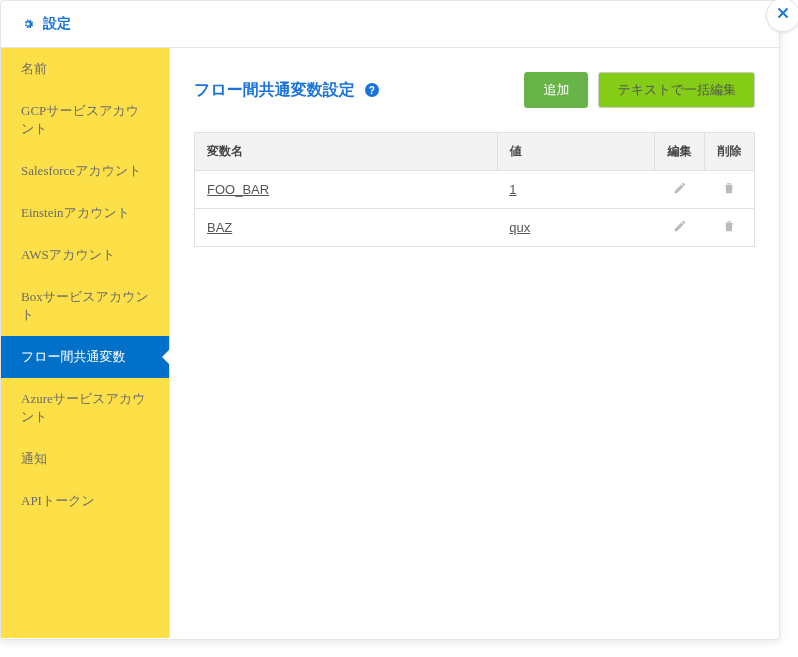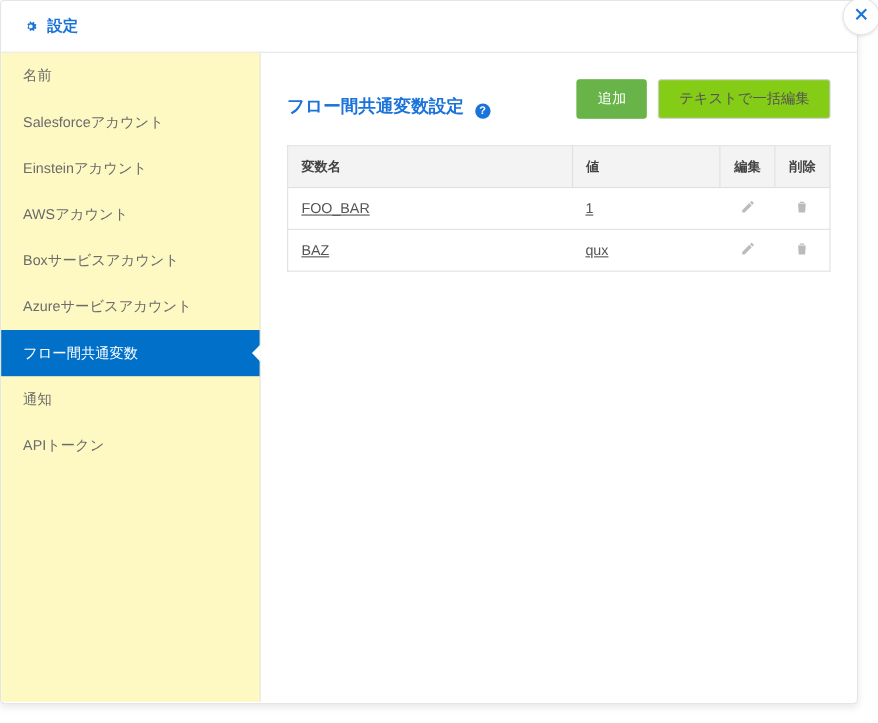--- a/index.html
+++ b/index.html
@@ -70,24 +70,25 @@
       font-weight: 600;
       font-size: 14px;
     }
 
     .body {
       display: flex;
       height: calc(100% - 48px);
     }
 
     .sidebar {
-      width: 236px;
-      background: #fef9c3;
+      width: 169px;
+      background: #fde047;
       border-right: 1px solid #e5e5e5;
       flex-shrink: 0;
+      font-family: Liberation Serif, serif;
     }
 
     .sidebar-item {
       padding: 12px 20px;
       font-size: 13px;
       color: #6b6b6b;
       cursor: pointer;
       position: relative;
     }
 
@@ -109,21 +110,21 @@
       border-right: 8px solid #fff;
     }
 
     .main {
       flex: 1;
       padding: 24px;
     }
 
     .main-header {
       display: flex;
-      align-items: flex-end;
+      align-items: center;
       gap: 10px;
       margin-bottom: 24px;
     }
 
     .main-title {
       color: #1a73d9;
       font-weight: 700;
       font-size: 16px;
     }
 
@@ -242,36 +243,39 @@
     <span class="title">設定</span>
   </div>
 
   <div class="body">
     <div class="sidebar" id="sidebar">
 
     <div class="sidebar-item">
     <span>名前</span>
   </div>
         <div class="sidebar-item">
+    <span>GCPサービスアカウント</span>
+  </div>
+        <div class="sidebar-item">
     <span>Salesforceアカウント</span>
   </div>
         <div class="sidebar-item">
     <span>Einsteinアカウント</span>
   </div>
         <div class="sidebar-item">
     <span>AWSアカウント</span>
   </div>
         <div class="sidebar-item">
     <span>Boxサービスアカウント</span>
-  </div>
-        <div class="sidebar-item">
-    <span>Azureサービスアカウント</span>
   </div>
         <div class="sidebar-item active">
     <span>フロー間共通変数</span>
+  </div>
+        <div class="sidebar-item">
+    <span>Azureサービスアカウント</span>
   </div>
         <div class="sidebar-item">
     <span>通知</span>
   </div>
         <div class="sidebar-item">
     <span>APIトークン</span>
   </div>
       </div>
 
     <div class="main">

